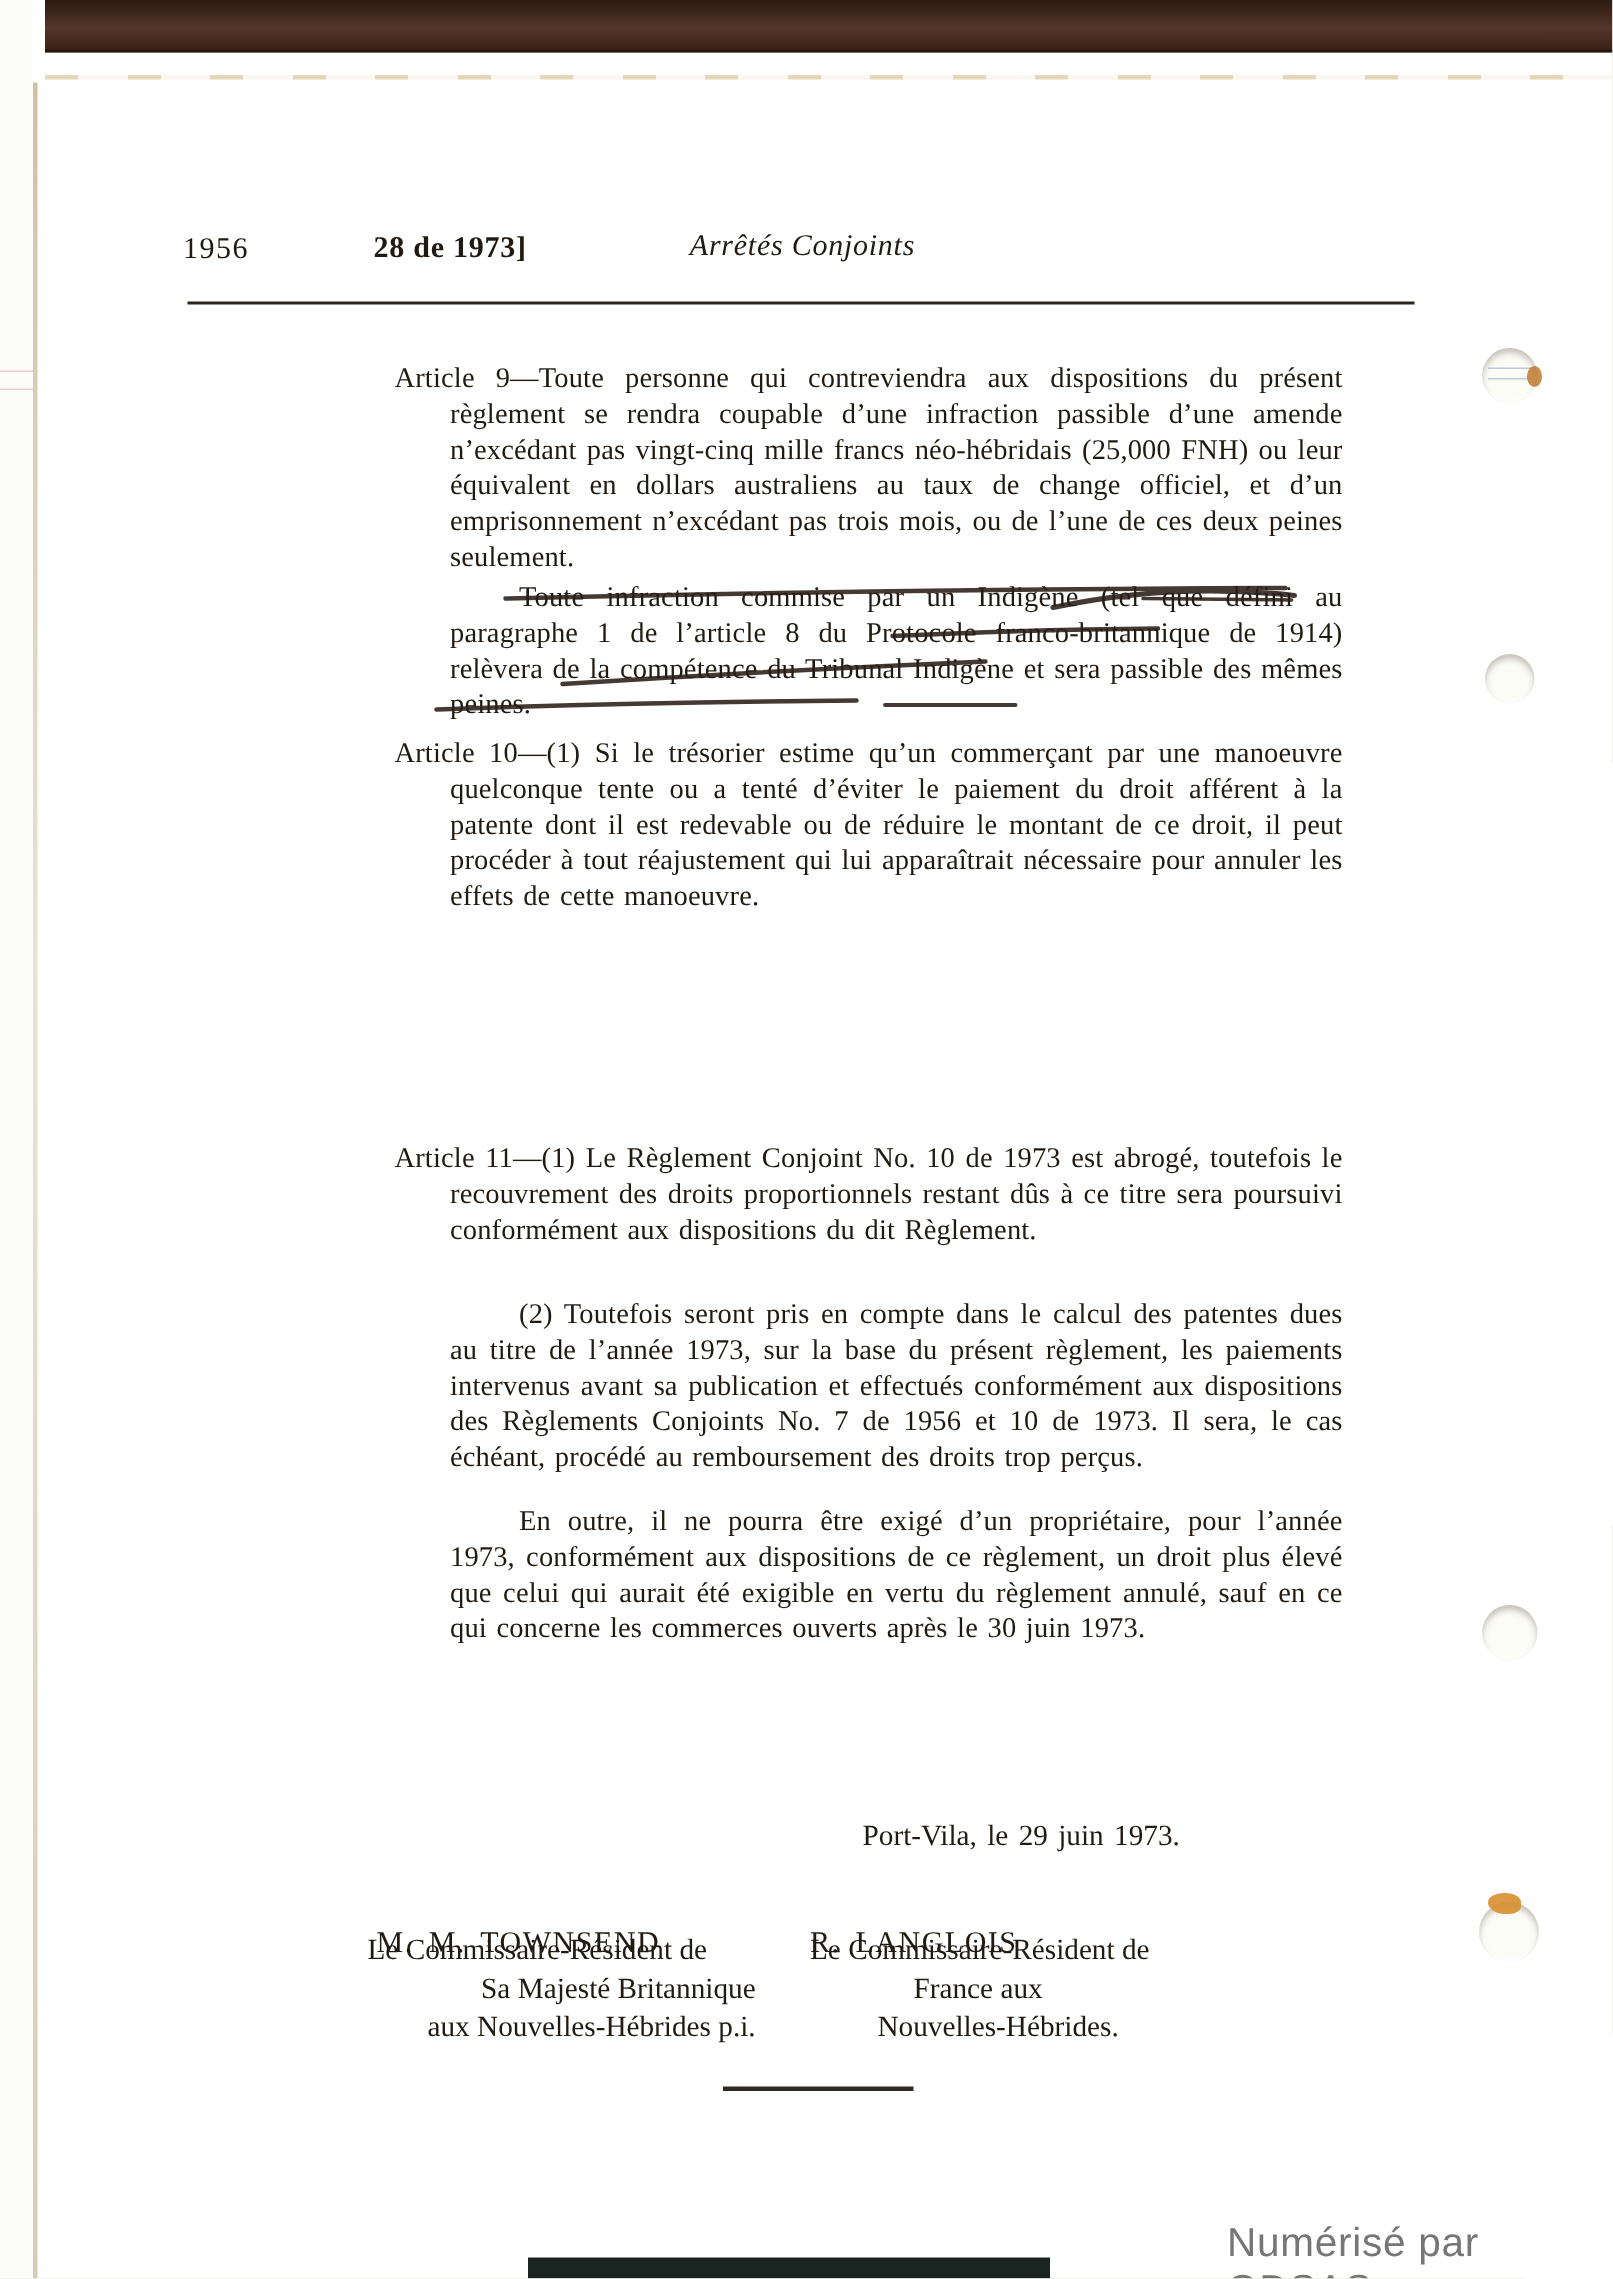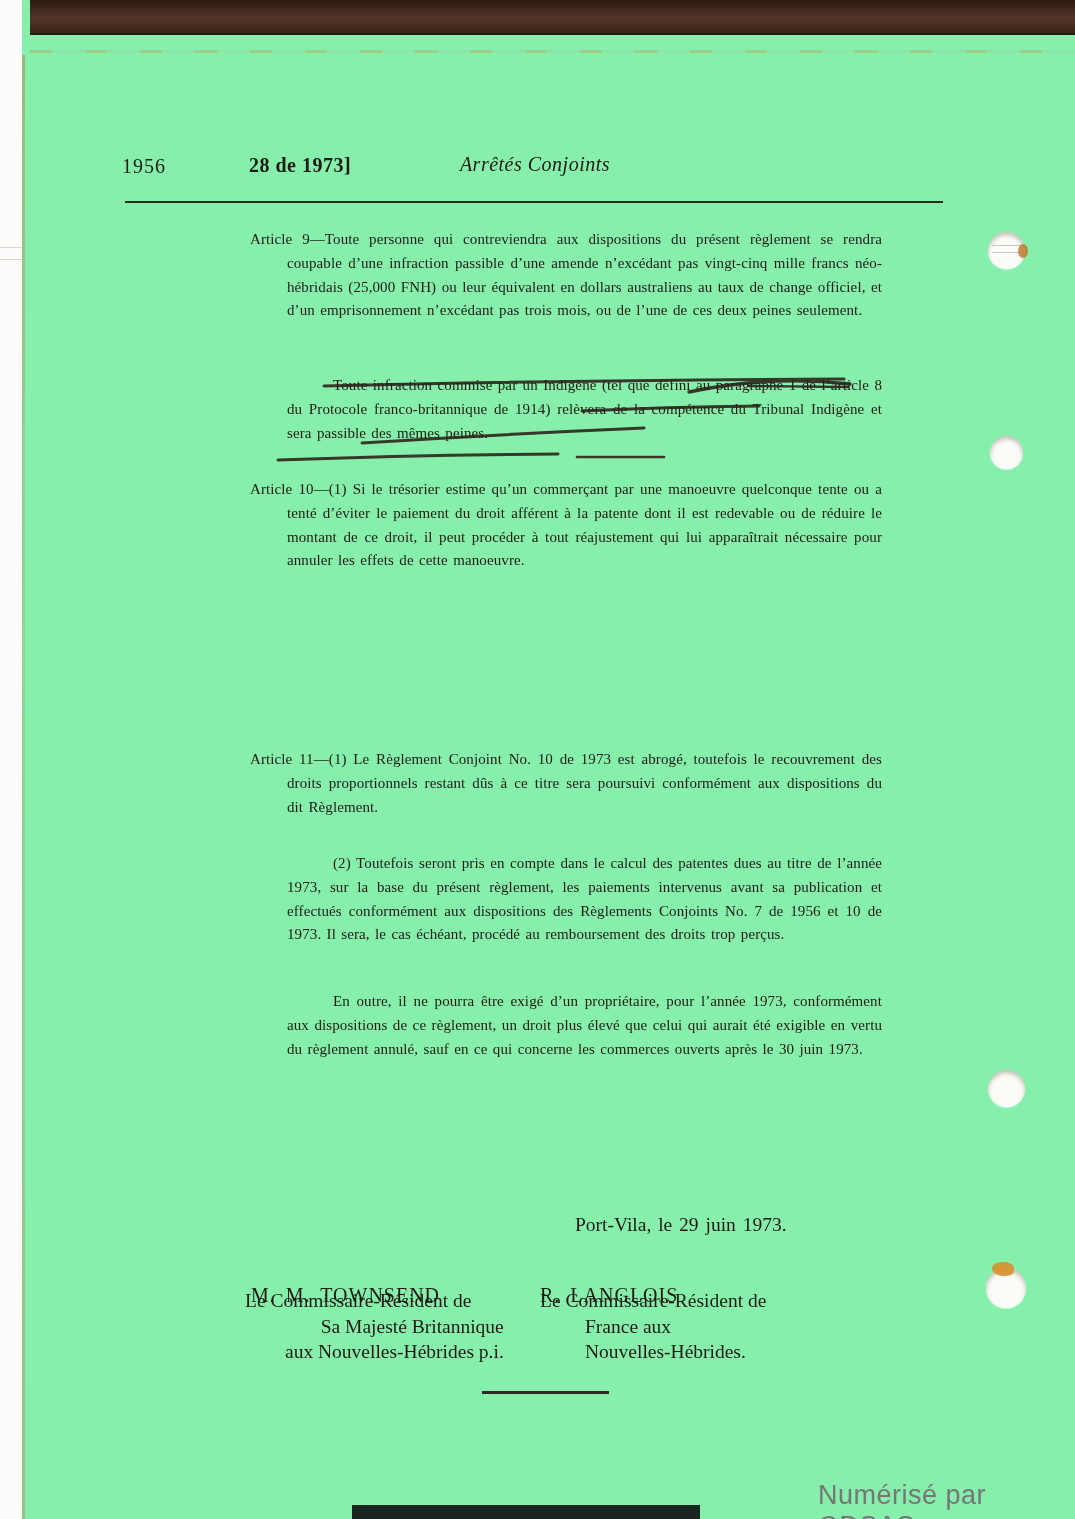--- a/index.html
+++ b/index.html
@@ -1,19 +1,19 @@
 <!DOCTYPE html>
 <html><head>
 <meta charset="utf-8">
 <style>
   html,body{margin:0;padding:0;background:#e8e6e0;}
   .scan{
     position:relative;
     width:1075px;height:1519px;
-    background:#86efac;
+    background:#ffffff;
     overflow:hidden;
     font-family:"Liberation Serif","DejaVu Serif",serif;
     color:#211a12;
   }
   
   .left-strip{position:absolute;left:0;top:0;width:22px;height:1519px;background:#fcfcfa;}
   .page-edge-line{position:absolute;left:22px;top:55px;width:3px;height:1464px;
     background:linear-gradient(180deg,rgba(170,140,90,.55),rgba(170,140,90,.25) 40%,rgba(170,140,90,.45));}
   .ruled-line-left{position:absolute;left:0;width:22px;height:1px;background:rgba(200,120,120,.35);}
   .top-band{position:absolute;left:30px;top:0;width:1045px;height:33px;
@@ -26,21 +26,21 @@
     box-shadow:inset 0 3px 4px rgba(90,80,60,.35),inset 0 -2px 2px rgba(255,255,255,.9),0 1px 1px rgba(255,255,255,.6);}
   .hole-rule{position:absolute;left:10%;width:80%;height:1px;background:rgba(120,140,170,.45);}
   .rust{position:absolute;border-radius:50%;}
   
   .hdr-pagenum{position:absolute;left:122px;top:155px;font-size:20px;letter-spacing:1px;}
   .hdr-reg{position:absolute;left:249px;top:154px;font-size:20px;font-weight:bold;letter-spacing:.5px;}
   .hdr-title{position:absolute;left:125px;top:153px;width:820px;text-align:center;font-size:20px;font-style:italic;letter-spacing:.5px;}
   .hdr-rule{position:absolute;left:125px;top:201px;width:818px;height:2px;background:#2b251c;}
   
   .para{position:absolute;left:250px;width:595px;
-    font-size:15px;line-height:23.8px;text-align:justify;margin:0;
+    font-size:19px;line-height:23.8px;text-align:justify;margin:13px;
     letter-spacing:.1px;word-spacing:1.5px;}
   .p-art{padding-left:37px;text-indent:-37px;}
   .p-sub{padding-left:37px;text-indent:46px;}
   .struck-wrap{position:relative;}
   .strike-svg{position:absolute;left:-6px;top:-3px;pointer-events:none;}
   .dateline{position:absolute;left:575px;top:1214px;font-size:19.5px;word-spacing:2px;}
   .sig-name{position:absolute;top:1284px;font-size:20px;letter-spacing:1px;word-spacing:4px;font-family:Liberation Serif, serif;}
   .sig-block{position:absolute;top:1288px;font-size:19.5px;line-height:25.5px;}
   .sig-block .l2,.sig-block .l3{display:block;}
   .end-rule{position:absolute;left:482px;top:1391px;width:127px;height:3px;background:#2e2a23;}
@@ -103,21 +103,21 @@
   <div class="sig-name" style="left:251px;">M. M. TOWNSEND</div>
   <div class="sig-name" style="left:540px;">R. LANGLOIS</div>
 
   <div class="sig-block" style="left:245px;">
     <span class="l1">Le Commissaire-Résident de</span>
     <span class="l2" style="margin-left:38px;text-align:right;">Sa Majesté Britannique</span>
     <span class="l3" style="margin-left:40px;">aux Nouvelles-Hébrides p.i.</span>
   </div>
   <div class="sig-block" style="left:540px;">
     <span class="l1">Le Commissaire-Résident de</span>
-    <span class="l2" style="margin-left:45px;font-family:Liberation Serif, serif;">France aux</span>
+    <span class="l2" style="margin-left:69px;font-family:Liberation Serif, serif;">France aux</span>
     <span class="l3" style="margin-left:45px;">Nouvelles-Hébrides.</span>
   </div>
 
   <div class="end-rule"></div>
 
   <div class="watermark">Numérisé par ODSAS</div>
 
 </div>
 
 </body></html>

